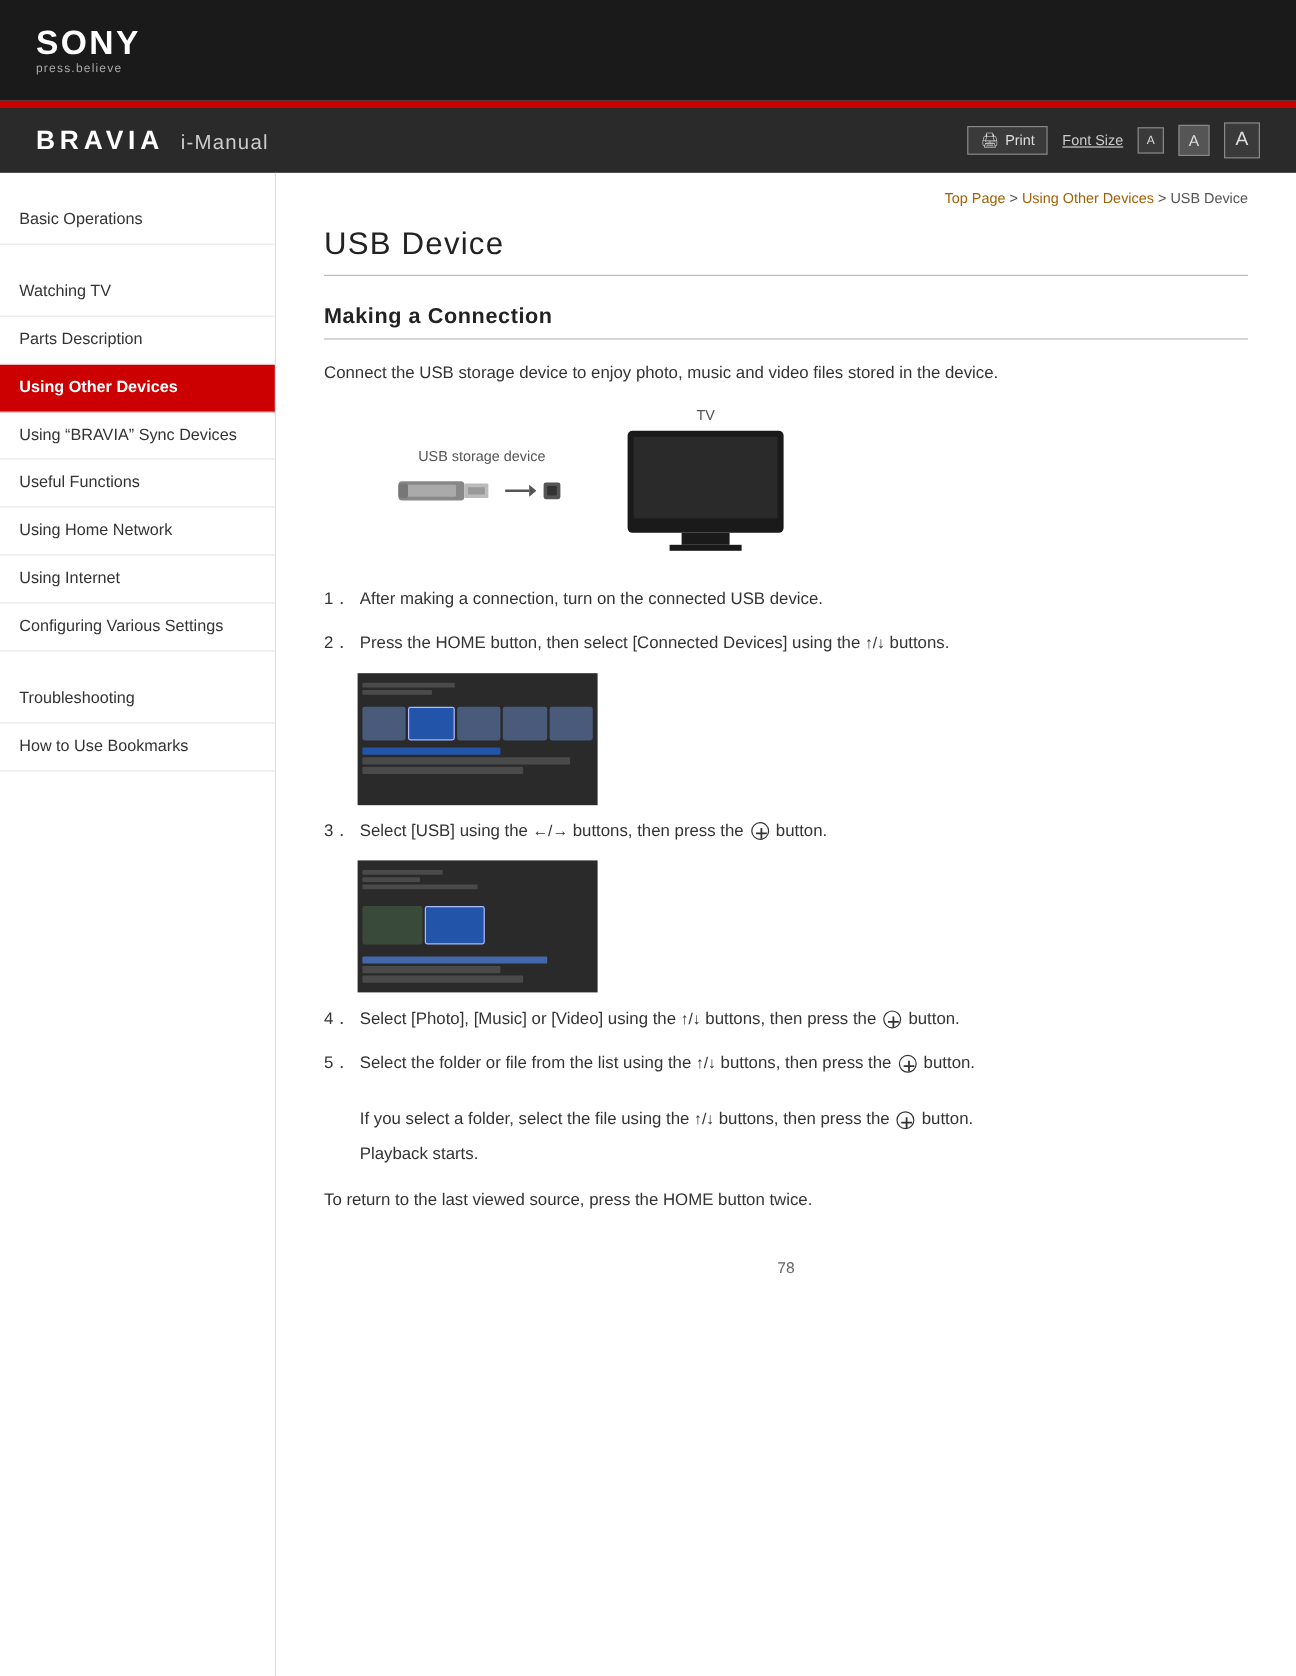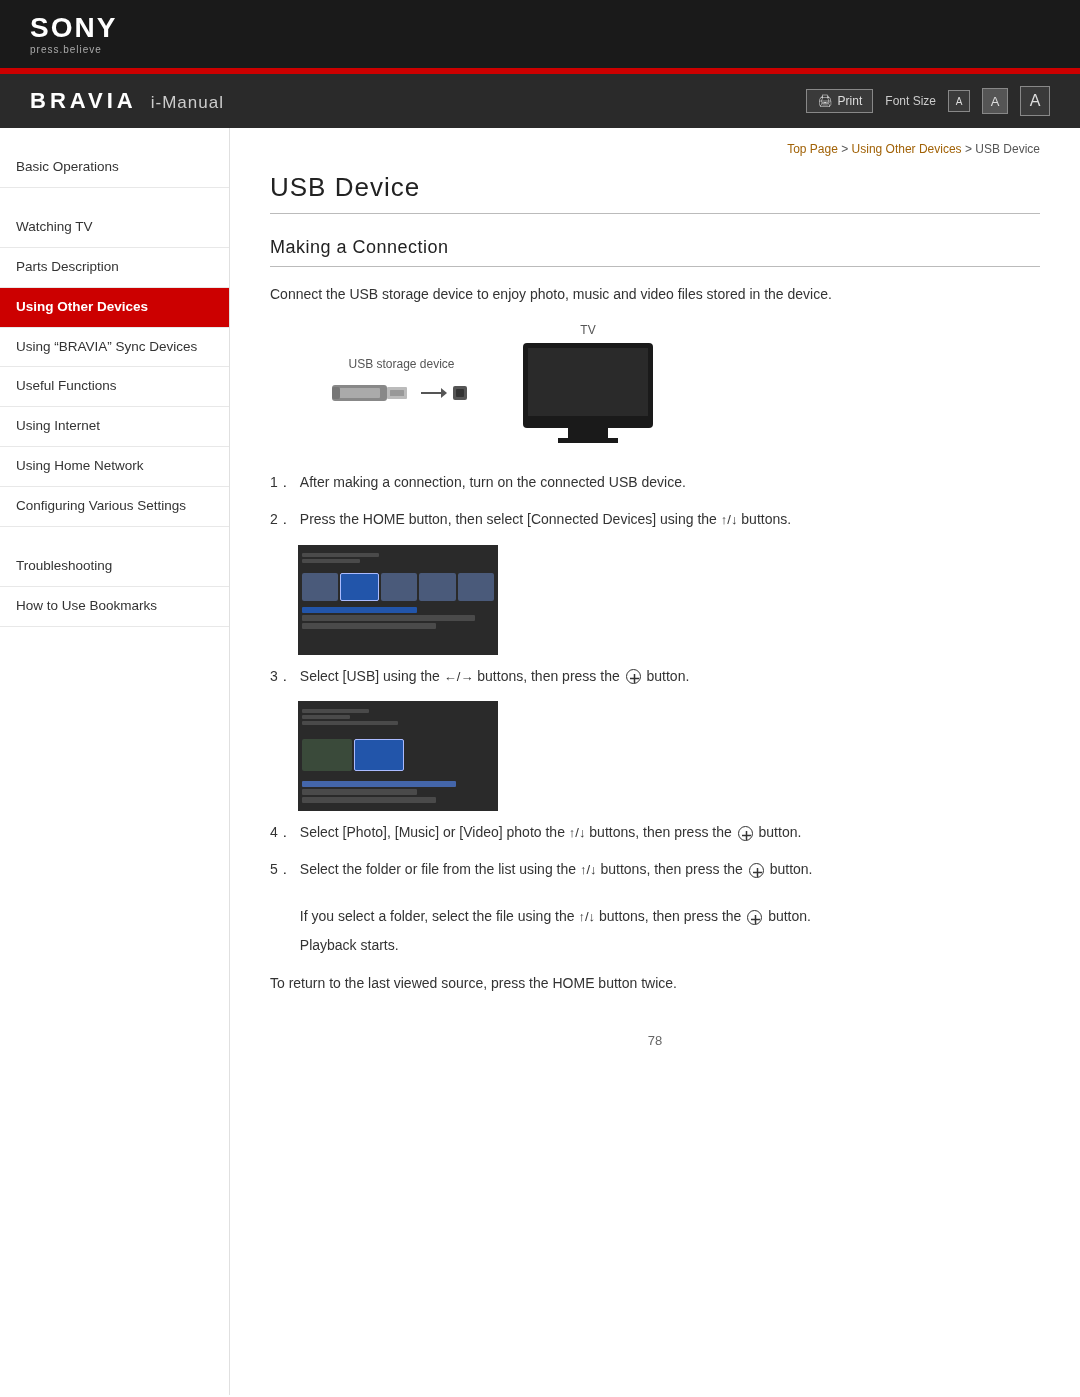--- a/index.html
+++ b/index.html
@@ -1,21 +1,21 @@
 <!DOCTYPE html>
 <html><head>
   <meta charset="utf-8">
   <style>
     * { margin: 0; padding: 0; box-sizing: border-box; }
     body { font-family: Arial, sans-serif; background: #fff; width: 1080px; min-height: 1397px; }
 
     
     .top-bar {
       background: #1a1a1a;
-      height: 68px;
+      height: 84px;
       display: flex;
       align-items: center;
       padding: 0 30px;
     }
     .sony-logo {
       color: #fff;
       font-size: 28px;
       font-weight: bold;
       letter-spacing: 2px;
       line-height: 1;
@@ -71,20 +71,21 @@
       padding: 4px 10px;
       font-size: 12px;
       cursor: pointer;
       display: flex;
       align-items: center;
       gap: 5px;
     }
     .font-size-label {
       color: #ccc;
       font-size: 12px;
+      text-decoration: underline;
     }
     .font-btn {
       border: 1px solid #888;
       background: #3a3a3a;
       color: #ddd;
       cursor: pointer;
       display: inline-flex;
       align-items: center;
       justify-content: center;
     }
@@ -146,21 +147,21 @@
       letter-spacing: 1px;
       color: #222;
       padding-bottom: 10px;
       border-bottom: 1px solid #bbb;
       margin-bottom: 22px;
     }
 
     
     .section-heading {
       font-size: 18px;
-      font-weight: normal;
+      font-weight: bold;
       letter-spacing: 0.5px;
       color: #222;
       padding-bottom: 8px;
       border-bottom: 1px solid #bbb;
       margin-bottom: 16px;
       margin-top: 23px;
     }
 
     
     .body-text {
@@ -325,22 +326,22 @@
 <div class="main-layout">
 
   <nav class="sidebar">
     <div class="sidebar-item">Basic Operations</div>
     <div class="sidebar-spacer"></div>
     <div class="sidebar-item">Watching TV</div>
     <div class="sidebar-item">Parts Description</div>
     <div class="sidebar-item active">Using Other Devices</div>
     <div class="sidebar-item">Using “BRAVIA” Sync Devices</div>
     <div class="sidebar-item">Useful Functions</div>
+    <div class="sidebar-item">Using Home Network</div>
     <div class="sidebar-item">Using Internet</div>
-    <div class="sidebar-item">Using Home Network</div>
     <div class="sidebar-item">Configuring Various Settings</div>
     <div class="sidebar-spacer"></div>
     <div class="sidebar-item">Troubleshooting</div>
     <div class="sidebar-item">How to Use Bookmarks</div>
   </nav>
 
   <main class="content">
 
     <div class="breadcrumb">
       <a href="#">Top Page</a><span> &gt; </span><a href="#">Using Other Devices</a><span> &gt; </span><span>USB Device</span>
@@ -458,21 +459,21 @@
             <div class="menu-row" style="width:80%; background:#4466aa;"></div>
             <div class="menu-row" style="width:60%;"></div>
             <div class="menu-row" style="width:70%;"></div>
           </div>
         </div>
       </div>
 
       <div class="step-item">
         <span class="step-num">4．</span>
         <span>
-          <span>Select [Photo], [Music] or [Video] photo the</span>
+          <span>Select [Photo], [Music] or [Video] using the</span>
           <span class="nav-arrow">↑/↓</span>
           <span>buttons, then press the</span>
           <span style="display:inline-block; width:15px; height:15px; border:1.5px solid #333; border-radius:50%; vertical-align:middle; margin: 0 2px;">
             <svg width="15" height="15">
                 <line x1="7.5" y1="3" x2="7.5" y2="12" stroke="#333" stroke-width="1.5"></line>
                 <line x1="3" y1="7.5" x2="12" y2="7.5" stroke="#333" stroke-width="1.5"></line>
               </svg>
           </span>
           <span>button.</span>
         </span>

